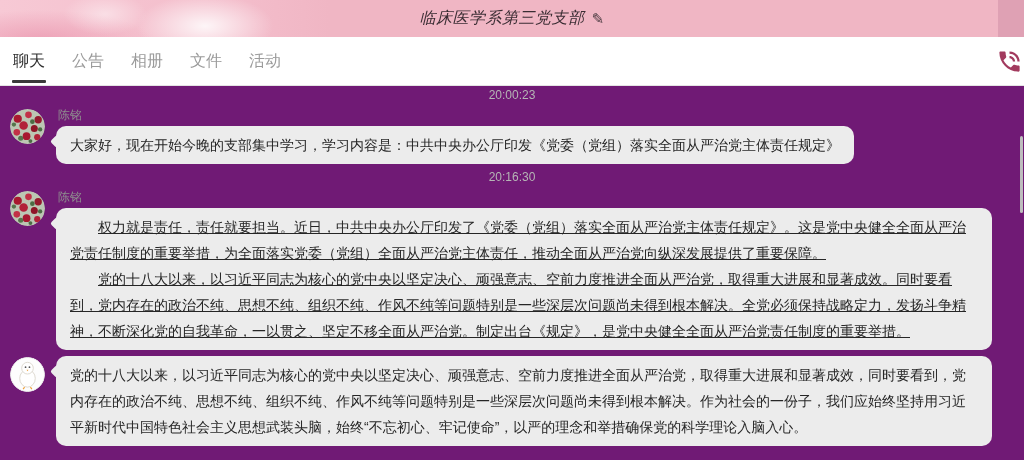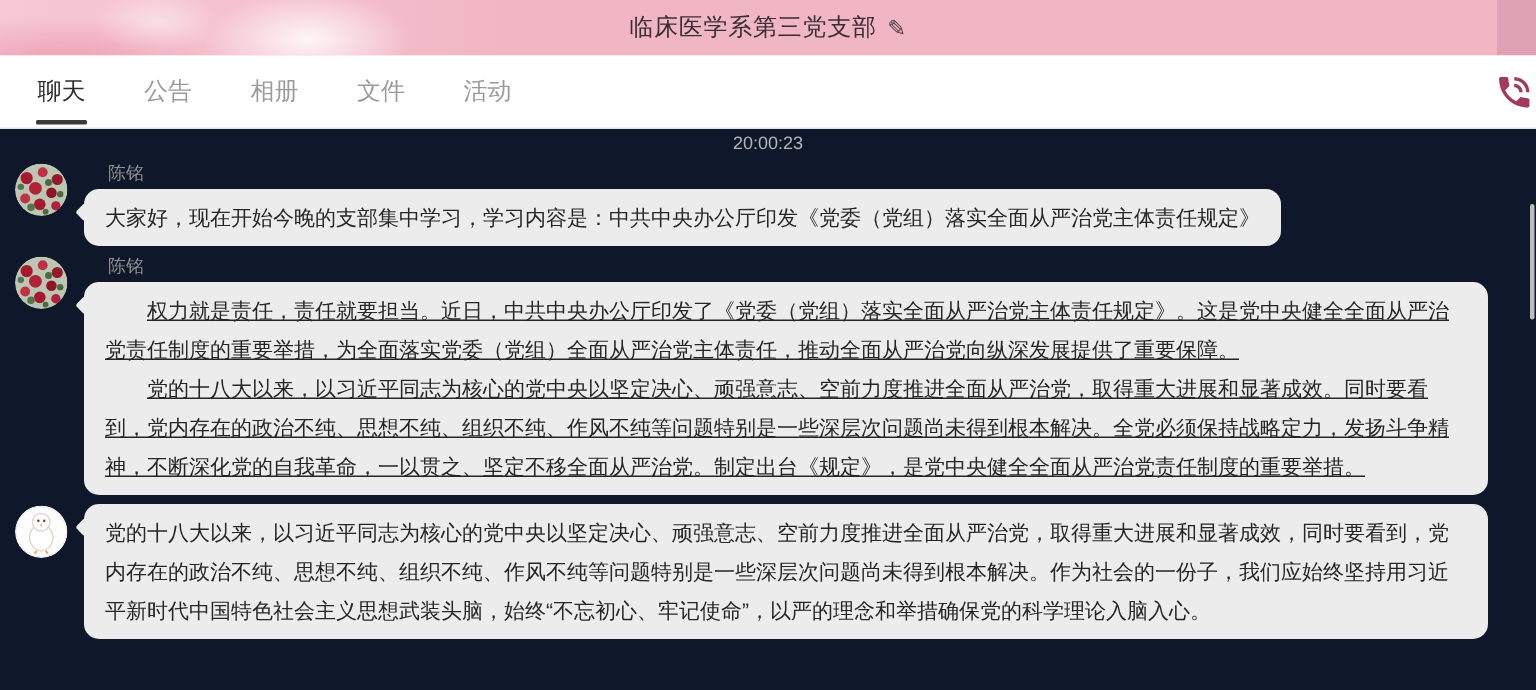--- a/index.html
+++ b/index.html
@@ -11,40 +11,40 @@
   .header { height:37px; flex:none; position:relative; background:var(--header-pink,#f0b6c4); overflow:hidden; }
   .header-photo { position:absolute; inset:0;
     background:
       radial-gradient(95px 44px at 205px 26px, rgba(255,255,255,.85), rgba(255,255,255,0) 72%),
       radial-gradient(60px 30px at 105px 14px, rgba(255,255,255,.45), rgba(255,255,255,0) 70%),
       radial-gradient(150px 40px at 40px 40px, rgba(236,158,180,.9), rgba(236,158,180,0) 75%),
       linear-gradient(90deg, #f7c9d5 0px, #f3bcca 250px, var(--header-pink,#f0b6c4) 330px);
   }
   .header-right-strip { position:absolute; right:0; top:0; bottom:0; width:26px; background:var(--header-strip,#dfa1b4); }
   .header-title-wrap { position:absolute; inset:0; display:flex; align-items:center; justify-content:center; gap:7px;
-    font-size:16px; color:#3a2d33; font-weight:500; letter-spacing:.5px; }
+    font-size:16px; color:#3a2d33; font-weight:500; letter-spacing:.5px;font-style:italic; }
   .edit-glyph { font-size:15px; color:#4a3a40; cursor:pointer; }
 
   
   .tabbar { height:49px; flex:none; background:#fff; border-bottom:1px solid #e4e4e4; display:flex; align-items:stretch; padding:0 12px; position:relative; }
   .tabs { display:flex; gap:25px; }
-  .tab { display:flex; align-items:center; gap:5px; font-size:16px; color:var(--inactive-tab,#9b9b9b); cursor:pointer; position:relative; padding:0 1px;margin-left:12px; }
+  .tab { display:flex; align-items:center; gap:5px; font-size:16px; color:var(--inactive-tab,#9b9b9b); cursor:pointer; position:relative; padding:0 1px; }
   .tab.active { color:var(--active-tab,#2f2f2f); }
   .tab.active::after { content:''; position:absolute; left:0; right:0; bottom:2px; height:3px; background:#3a3a3a; border-radius:1px; }
   .chev { display:flex; align-items:center; margin-top:2px; }
   .call { position:absolute; right:1px; top:10px; width:28px; height:28px; color:var(--accent-call,#a23a5e); cursor:pointer; display:flex; align-items:center; justify-content:center; }
 
   
-  .chat { flex:1; position:relative; background:#0f172a; overflow:hidden; }
+  .chat { flex:1; position:relative; background:#701a75; overflow:hidden; }
   .time-divider { text-align:center; font-size:12px; color:#b5b5b5; margin:2px 0 4px; }
   .msg-row { display:flex; align-items:flex-start; padding:2px 32px 4px 10px; }
   .avatar { width:35px; height:35px; border-radius:50%; overflow:hidden; flex:none; margin-top:1px; cursor:pointer; }
   .avatar svg { display:block; }
   .msg-body { margin-left:11px; min-width:0; }
-  .sender { font-size:12px; color:#8f8f8f; line-height:14px; margin:0 0 4px 16px; }
+  .sender { font-size:12px; color:#8f8f8f; line-height:14px; margin:0 0 4px 2px; }
   .bubble { position:relative; display:inline-block; background:var(--bubble-gray,#ececec); border-radius:10px;
     padding:6px 14px; font-size:14px; line-height:26px; color:#262626; max-width:938px; }
   .bubble::before { content:''; position:absolute; left:-4px; top:11px; width:9px; height:9px;
     background:var(--bubble-gray,#ececec); transform:rotate(45deg); border-radius:2px; }
   .bubble p { margin:0; }
   .bubble.indent p { text-indent:2em;text-decoration:underline; }
   .scroll-thumb { position:absolute; right:1px; top:50px; width:3px; height:77px; background:#bdbdbd; border-radius:2px; cursor:pointer; }
 </style>
 </head>
 <body>
@@ -104,20 +104,21 @@
               <circle cx="28" cy="29" r="3.2" fill="#b22239"></circle>
               <circle cx="23" cy="13" r="2.4" fill="#4c6b44"></circle>
               <circle cx="11" cy="30" r="2.6" fill="#55754c"></circle>
               <circle cx="31" cy="21" r="2.2" fill="#4c6b44"></circle>
               <circle cx="4" cy="16" r="2.2" fill="#55754c"></circle>
               <circle cx="21" cy="33" r="2" fill="#4c6b44"></circle>
             </svg>
           </div>
           <div class="msg-body"><div class="sender">陈铭</div><div class="bubble"><p>大家好，现在开始今晚的支部集中学习，学习内容是：中共中央办公厅印发《党委（党组）落实全面从严治党主体责任规定》</p></div></div>
         </div>
+        <div class="time-divider">20:16:30</div>
         <div class="msg-row">
           <div class="avatar">
             <svg viewBox="0 0 36 36" width="35" height="35">
               <circle cx="18" cy="18" r="18" fill="#bcc6b3"></circle>
               <circle cx="8" cy="10" r="4.2" fill="#a8182f"></circle>
               <circle cx="19" cy="6" r="3.4" fill="#c23047"></circle>
               <circle cx="29" cy="11" r="3.8" fill="#951a2e"></circle>
               <circle cx="14" cy="17" r="4.4" fill="#b22239"></circle>
               <circle cx="25" cy="20" r="3.6" fill="#8f1527"></circle>
               <circle cx="7" cy="24" r="3.4" fill="#c23047"></circle>

